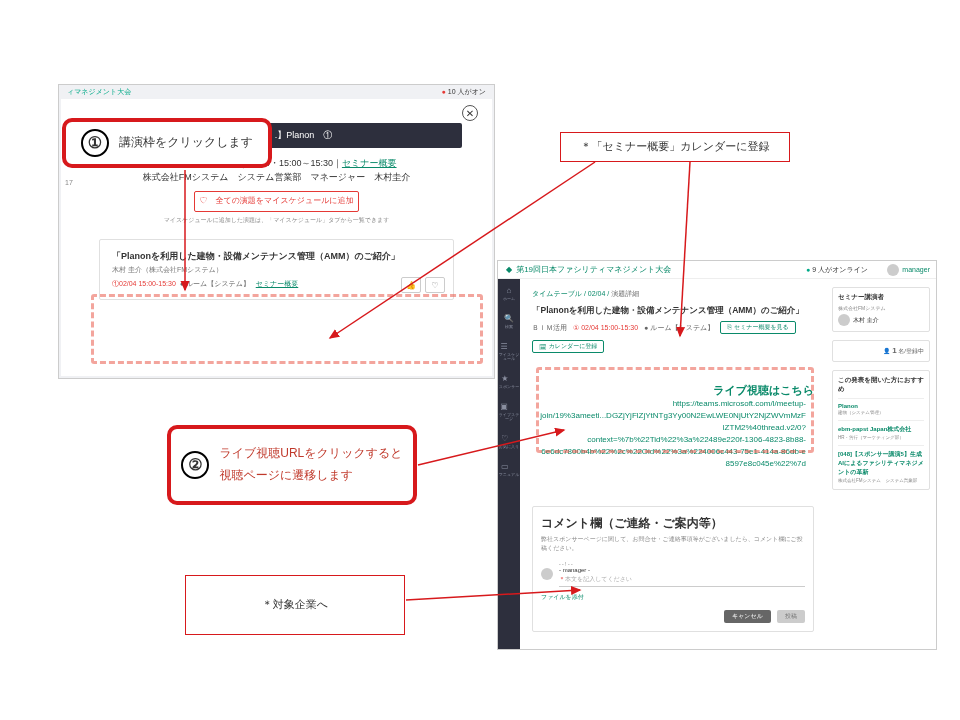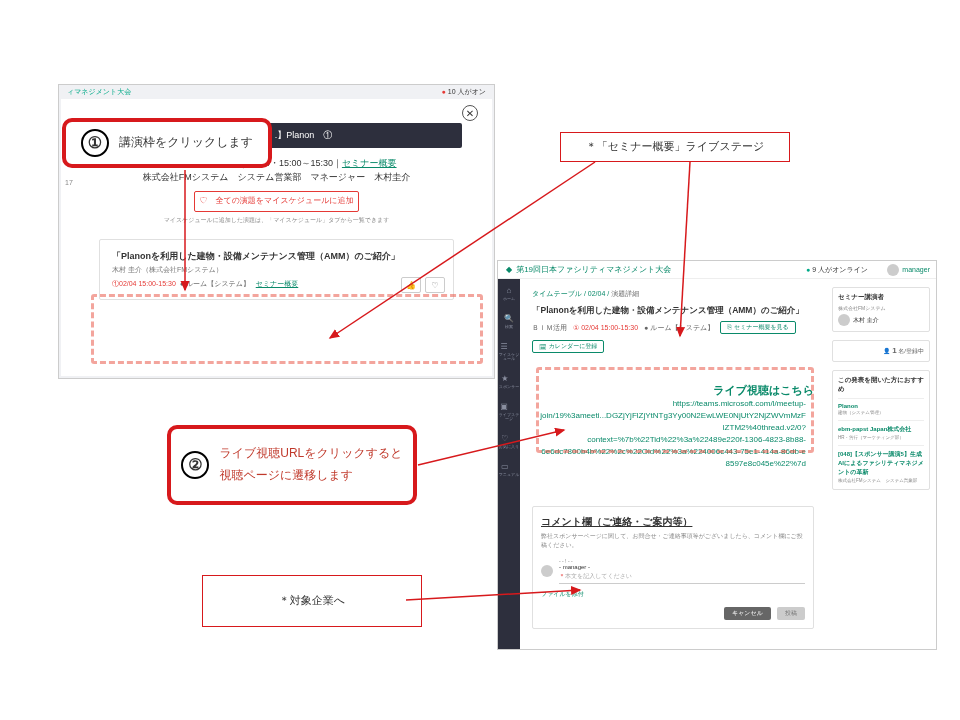--- a/index.html
+++ b/index.html
@@ -50,21 +50,21 @@
   .content{ flex:1; padding:10px 12px;}
   .breadcrumb{ font-size:7px; color:#0a8a6a;}
   .breadcrumb .cur{ color:#666;}
   .dtitle{ font-weight:bold; font-size:8.5px; margin-top:6px;}
   .dmeta { font-size:7px; color:#666; margin-top:4px; display:flex; align-items:center; gap:6px; flex-wrap:wrap;}
   .greenbtn{ border:1px solid #0a8a6a; color:#0a8a6a; padding:1px 6px; border-radius:2px; font-size:6px; display:inline-flex; align-items:center; gap:2px;}
   .livebox { text-align:right; margin-top:30px; position:relative;}
   .livebox .hd{ color:#0a8a6a; font-size:11px; font-weight:bold;}
   .livebox .url{ color:#0a8a6a; font-size:8px; word-break:break-all; line-height:1.5; padding:0 8px;}
   .comment-card{ border:1px solid #e0e0e0; border-radius:2px; margin-top:36px; padding:8px;}
-  .comment-card .tt{font-weight:bold; font-size:10px;text-decoration:underline;}
+  .comment-card .tt{font-weight:bold; font-size:12px;}
   .comment-card .sub{font-size:6px; color:#888; margin-top:3px;}
   .comment-row{ display:flex; align-items:center; gap:6px; margin-top:8px;}
   .comment-input{ flex:1; border-bottom:1px solid #ccc; font-size:6px; color:#aaa; padding:2px 0;}
   .comment-attach{ font-size:6px; color:#0a8a6a; margin-top:6px;}
   .comment-btns{ text-align:right; margin-top:8px;}
   .btn-sm{ display:inline-block; font-size:6px; padding:2px 8px; border-radius:2px; margin-left:4px;}
   .btn-cancel{ background:#666; color:#fff;}
   .btn-post{ background:#ccc; color:#777;}
   .rightcol{ width:110px; padding:8px 6px; display:flex; flex-direction:column; gap:8px;}
   .side-card{ border:1px solid #e0e0e0; border-radius:2px; padding:5px; font-size:6px;}
@@ -245,24 +245,24 @@
 
 <div class="abs callout-redbox" style="left:167px; top:425px; width:250px; height:80px; flex-direction:row;">
   <span class="circnum">②</span>
   <span style="font-size:12px; color:#c0392b; text-align:left;">
     <span>ライブ視聴URLをクリックすると</span><br>
     <span>視聴ページに遷移します</span>
   </span>
 </div>
 
 <div class="abs callout-plain" style="left:560px; top:132px; width:230px; height:30px;">
-  <span>＊「セミナー概要」ライブステージ</span>
-</div>
-
-<div class="abs callout-plain" style="left:202px; top:575px; width:220px; height:52px; flex-direction:column;padding-left:16px;">
+  <span>＊「セミナー概要」カレンダーに登録</span>
+</div>
+
+<div class="abs callout-plain" style="left:185px; top:575px; width:220px; height:60px; flex-direction:column;padding-left:16px;">
   <span>＊対象企業へ</span>
 </div>
 
 <svg class="arrows">
   <defs>
     <marker id="ah" markerWidth="8" markerHeight="8" refX="6" refY="3" orient="auto">
       <path d="M0,0 L7,3 L0,6 Z" fill="#d7191c"></path>
     </marker>
   </defs>
 

